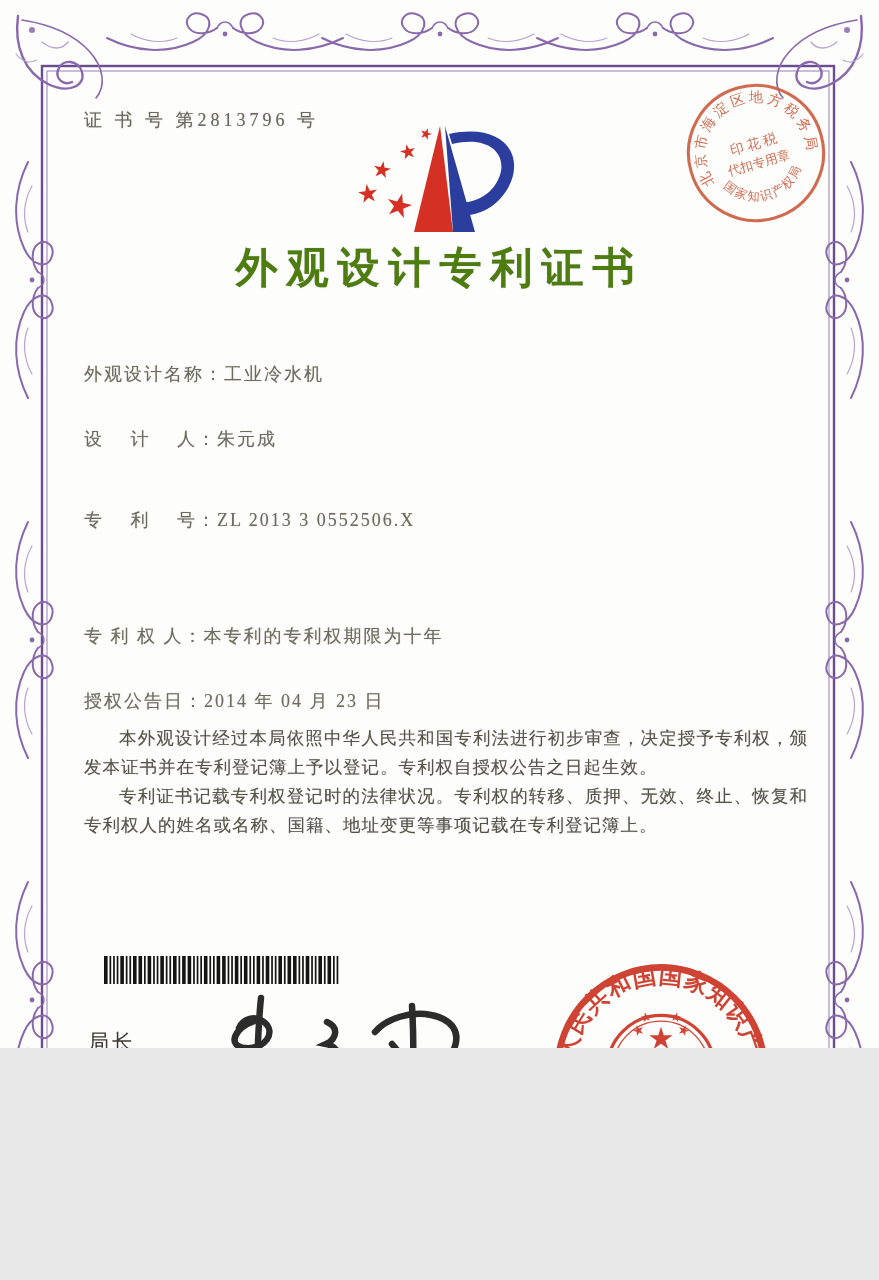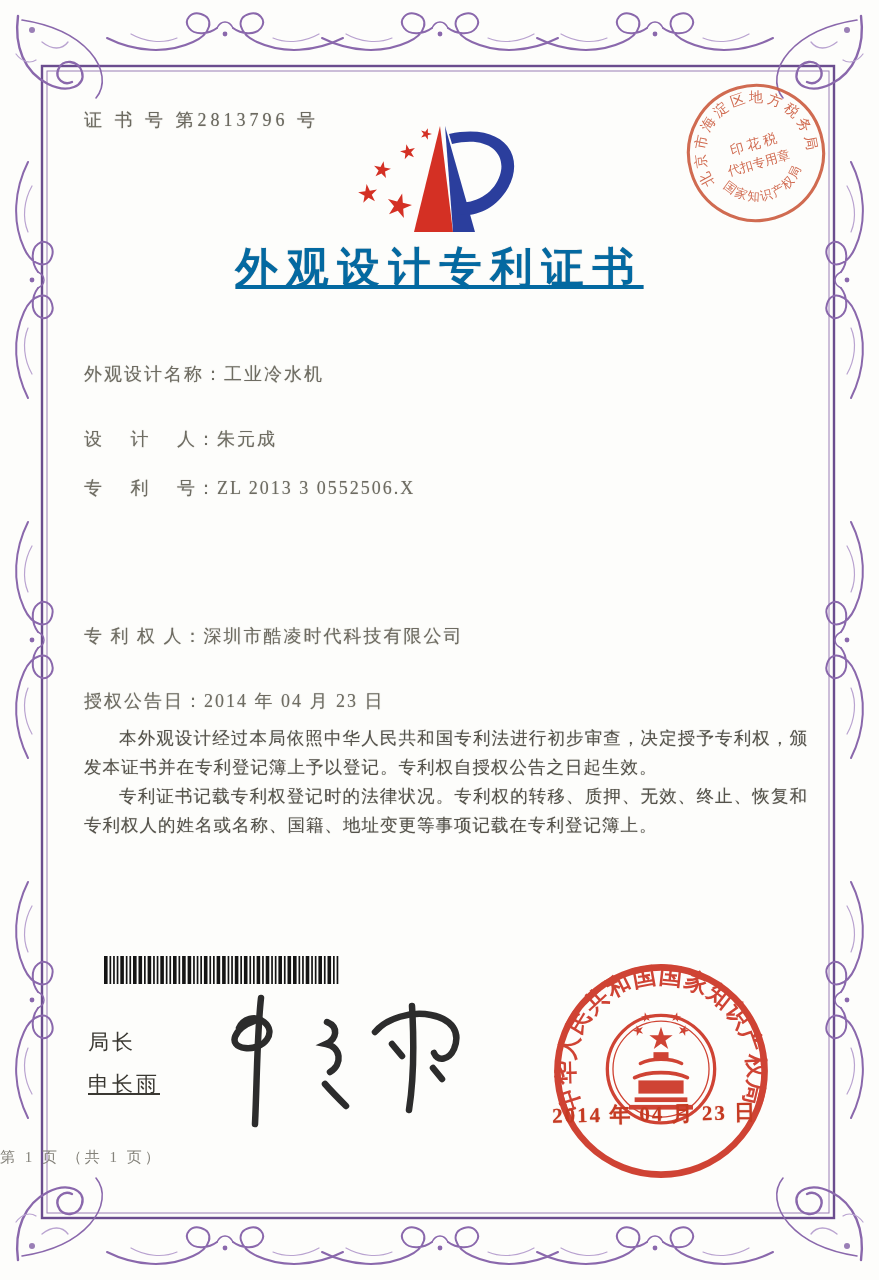--- a/index.html
+++ b/index.html
@@ -1,30 +1,29 @@
 <!DOCTYPE html>
 <html><head>
 <meta charset="utf-8">
 <style>
   html,body{margin:0;padding:0;background:#e8e8e8;}
   .page{
-    position:relative;width:879px;height:1280px;margin:0 auto;
+    position:relative;width:879px;height:1048px;margin:0 auto;
     background:#fdfdfb;overflow:hidden;
     font-family:"Liberation Serif","DejaVu Serif",serif;
   }
   .border-svg{position:absolute;left:0;top:0;width:879px;height:1280px;pointer-events:none;}
   .cert-no{
     position:absolute;left:84px;top:108px;font-size:18px;color:#6b695f;
     letter-spacing:4px;text-shadow:0 0 1px rgba(110,108,100,.55);
   }
   .title{
     position:absolute;left:0;top:240px;width:879px;text-align:center;
-    font-size:42px;font-weight:700;color:#0369a1;letter-spacing:9px;
+    font-size:42px;font-weight:700;color:#4d7c0f;letter-spacing:9px;
     text-shadow:0 0 1px rgba(40,40,40,.4);
-    text-decoration:underline;
   }
   .logo{position:absolute;left:352px;top:122px;width:176px;height:118px;}
   .field{
     position:absolute;left:84px;font-size:18px;color:#6e6c62;letter-spacing:2px;
     text-shadow:0 0 1px rgba(120,118,108,.5);white-space:nowrap;
   }
   .paras{
     position:absolute;left:84px;top:724px;width:724px;font-size:17.5px;
     color:#55534b;line-height:29px;letter-spacing:1px;text-align:justify;
     text-shadow:0 0 1px rgba(100,98,90,.45);
@@ -162,25 +161,25 @@
   </svg>
 
   <div class="title">外观设计专利证书</div>
 
   <div class="field" style="top:362px">
     <span>外观设计名称：</span><span>工业冷水机</span>
   </div>
   <div class="field" style="top:427px">
     <span>设　 计　 人：</span><span>朱元成</span>
   </div>
-  <div class="field" style="top:476px">
+  <div class="field" style="top:508px">
     <span>专　 利　 号：</span><span>ZL 2013 3 0552506.X</span>
   </div>
   <div class="field" style="top:624px">
-    <span>专 利 权 人：</span><span>深圳市酷凌时代科技有限公司</span>
+    <span>专 利 权 人：</span><span>本专利的专利权期限为十年</span>
   </div>
   <div class="field" style="top:689px">
     <span>授权公告日：</span><span>2014 年 04 月 23 日</span>
   </div>
 
   <div class="paras">
     <p>本外观设计经过本局依照中华人民共和国专利法进行初步审查，决定授予专利权，颁发本证书并在专利登记簿上予以登记。专利权自授权公告之日起生效。</p>
     <p>专利证书记载专利权登记时的法律状况。专利权的转移、质押、无效、终止、恢复和专利权人的姓名或名称、国籍、地址变更等事项记载在专利登记簿上。</p>
   </div>
 

